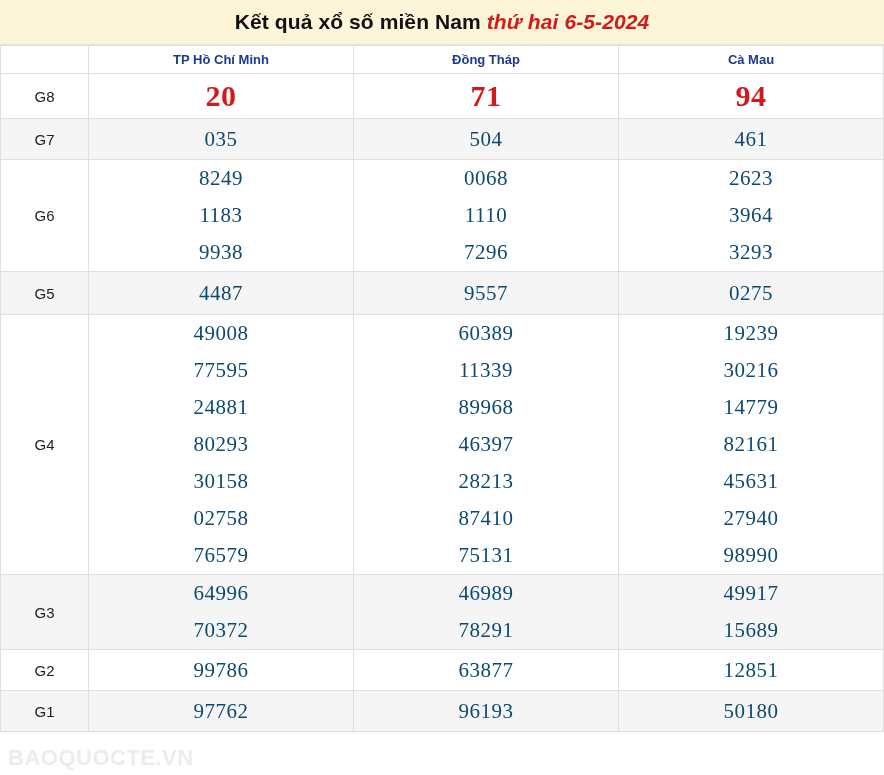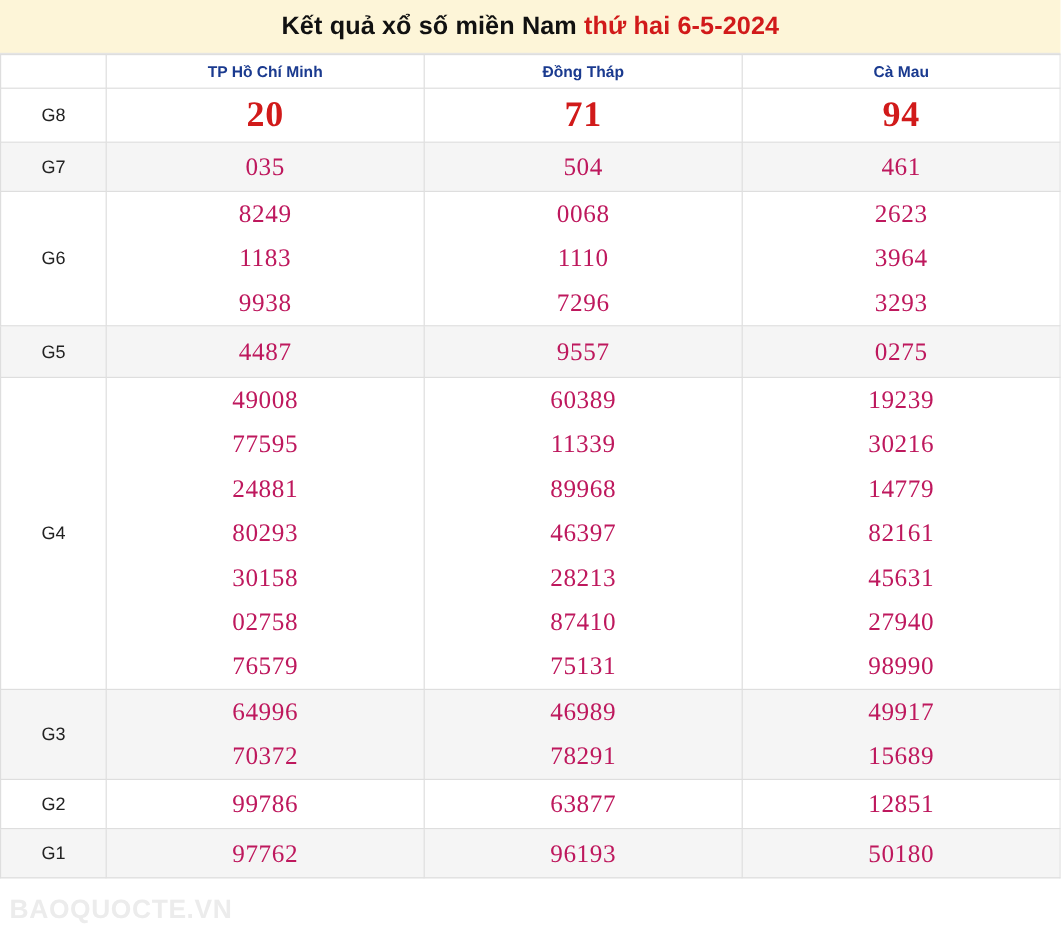--- a/index.html
+++ b/index.html
@@ -26,20 +26,21 @@
   }
   .header-text {
     font-size: 21px;
     font-weight: bold;
     color: #111111;
     letter-spacing: 0.1px;
     white-space: nowrap;
   }
   .header-text .red {
     color: #d11a1a;
+    font-style: italic;
   }
   table.results {
     width: 884px;
     border-collapse: collapse;
     table-layout: fixed;
   }
   table.results td, table.results th {
     border: 1px solid #dedede;
     text-align: center;
     vertical-align: middle;
@@ -56,21 +57,21 @@
     margin-top: 16px;
   }
   .label-cell {
     font-size: 15px;
     color: #222222;
     background: #ffffff;
   }
   .row-alt .label-cell, .row-alt td { background: #f5f5f5; }
   .num {
     font-size: 21px;
-    color: #be185d;
+    color: #0c4a6e;
     line-height: 37px;
     letter-spacing: 0.5px;
   }
   .num-line { display: block; font-family: Liberation Serif, serif; }
   .g8 .num, .db .num {
     font-size: 30px;
     font-weight: bold;
     color: #d11a1a;
     line-height: 44px;
   }

